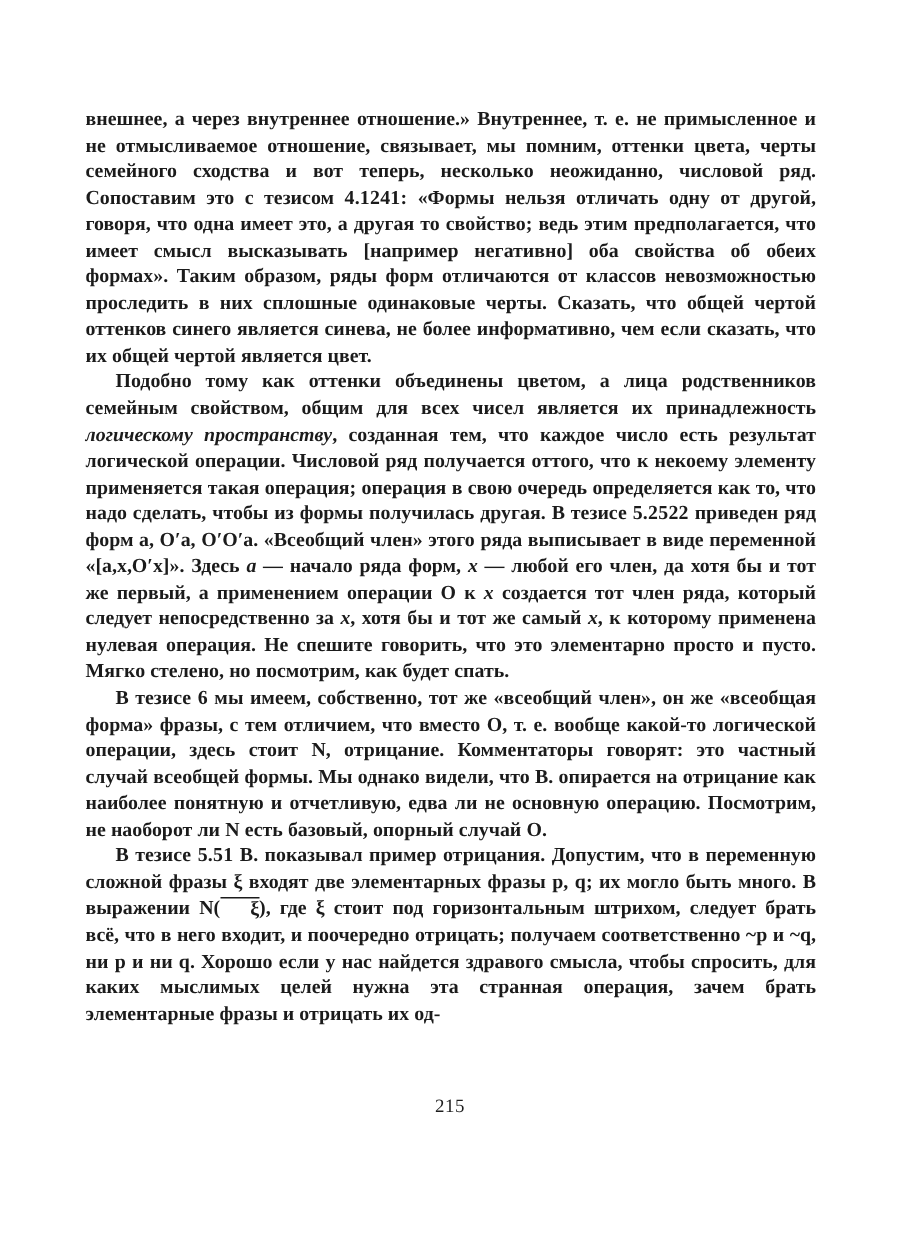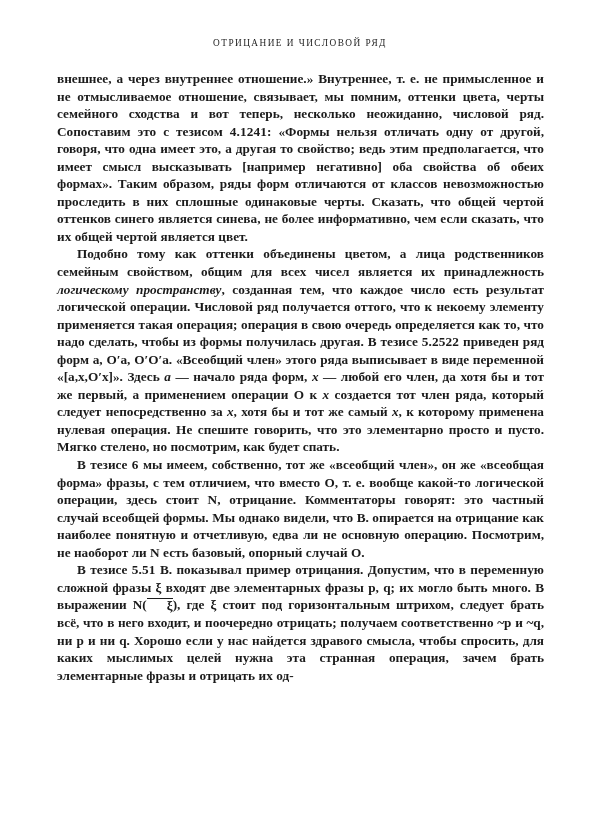--- a/index.html
+++ b/index.html
@@ -84,28 +84,28 @@
     font-variant-numeric: oldstyle-nums;
     letter-spacing: 0.4px;
     color: #1d1d1d;
   }
 </style>
 </head>
 <body>
 
 <div class="page">
 
-  <div class="running-head">Отрицание и числовой ряд</div>
 
   <div class="textblock">
 
     <p class="para">внешнее, а через внутреннее отношение.» Внутреннее, т. е. не примысленное и не отмысливаемое отношение, связывает, мы помним, оттенки цвета, черты семейного сходства и вот теперь, несколько неожиданно, числовой ряд. Сопоставим это с тезисом <span class="num">4.1241</span>: «Формы нельзя отличать одну от другой, говоря, что одна имеет это, а другая то свойство; ведь этим предполагается, что имеет смысл высказывать [например негативно] оба свойства об обеих формах». Таким образом, ряды форм отличаются от классов невозможностью проследить в них сплошные одинаковые черты. Сказать, что общей чертой оттенков синего является синева, не более информативно, чем если сказать, что их общей чертой является цвет.</p>
 
     <p class="para indent">Подобно тому как оттенки объединены цветом, а лица родственников семейным свойством, общим для всех чисел является их принадлежность <span class="it">логическому пространству</span>, созданная тем, что каждое число есть результат логической операции. Числовой ряд получается оттого, что к некоему элементу применяется такая операция; операция в свою очередь определяется как то, что надо сделать, чтобы из формы получилась другая. В тезисе <span class="num">5.2522</span> приведен ряд форм a, O′a, O′O′a. «Всеобщий член» этого ряда выписывает в виде переменной «[a,x,O′x]». Здесь <span class="it">a</span> — начало ряда форм, <span class="it">x</span> — любой его член, да хотя бы и тот же первый, а применением операции О к <span class="it">x</span> создается тот член ряда, который следует непосредственно за <span class="it">x</span>, хотя бы и тот же самый <span class="it">x</span>, к которому применена нулевая операция. Не спешите говорить, что это элементарно просто и пусто. Мягко стелено, но посмотрим, как будет спать.</p>
 
     <p class="para indent">В тезисе <span class="num">6</span> мы имеем, собственно, тот же «всеобщий член», он же «всеобщая форма» фразы, с тем отличием, что вместо О, т. е. вообще какой-то логической операции, здесь стоит N, отрицание. Комментаторы говорят: это частный случай всеобщей формы. Мы однако видели, что В. опирается на отрицание как наиболее понятную и отчетливую, едва ли не основную операцию. Посмотрим, не наоборот ли N есть базовый, опорный случай О.</p>
 
     <p class="para indent">В тезисе <span class="num">5.51</span> В. показывал пример отрицания. Допустим, что в переменную сложной фразы ξ входят две элементарных фразы p, q; их могло быть много. В выражении N(<span class="overline">ξ</span>), где ξ стоит под горизонтальным штрихом, следует брать всё, что в него входит, и поочередно отрицать; получаем соответственно ~p и ~q, ни p и ни q. Хорошо если у нас найдется здравого смысла, чтобы спросить, для каких мыслимых целей нужна эта странная операция, зачем брать элементарные фразы и отрицать их од-</p>
 
   </div>
 
+  <div class="folio">215</div>
 
 </div>
 
 </body></html>

